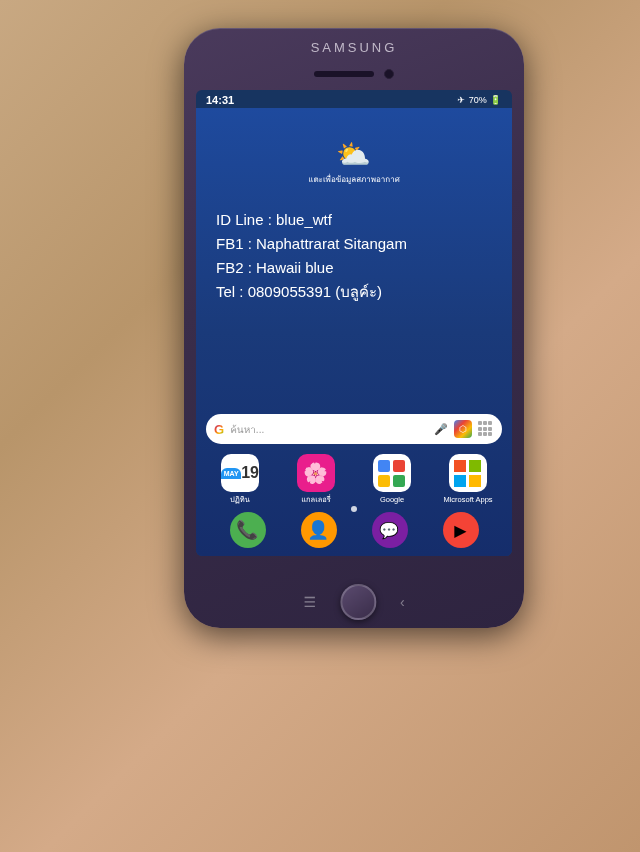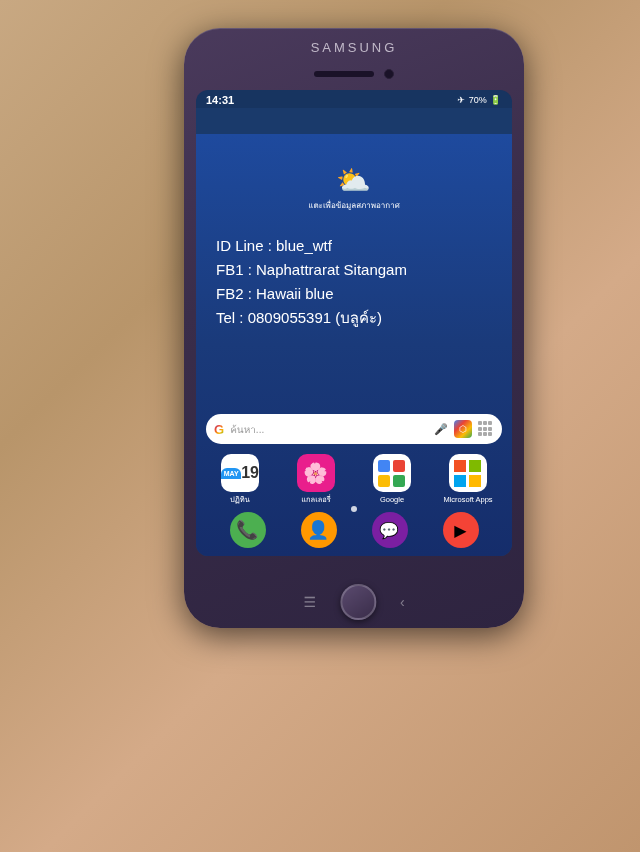--- a/index.html
+++ b/index.html
@@ -83,25 +83,24 @@
     }
 
     
     .screen {
       position: absolute;
       top: 62px;
       left: 12px;
       right: 12px;
       bottom: 72px;
       background: #1a3a6b;
-      border-radius: 12px;
+      border-radius: 6px;
       overflow: hidden;
       display: flex;
       flex-direction: column;
-      gap: 26px;
     }
 
     
     .status-bar {
       display: flex;
       justify-content: space-between;
       align-items: center;
       padding: 4px 10px 2px;
       background: rgba(0,0,0,0.1);
     }

